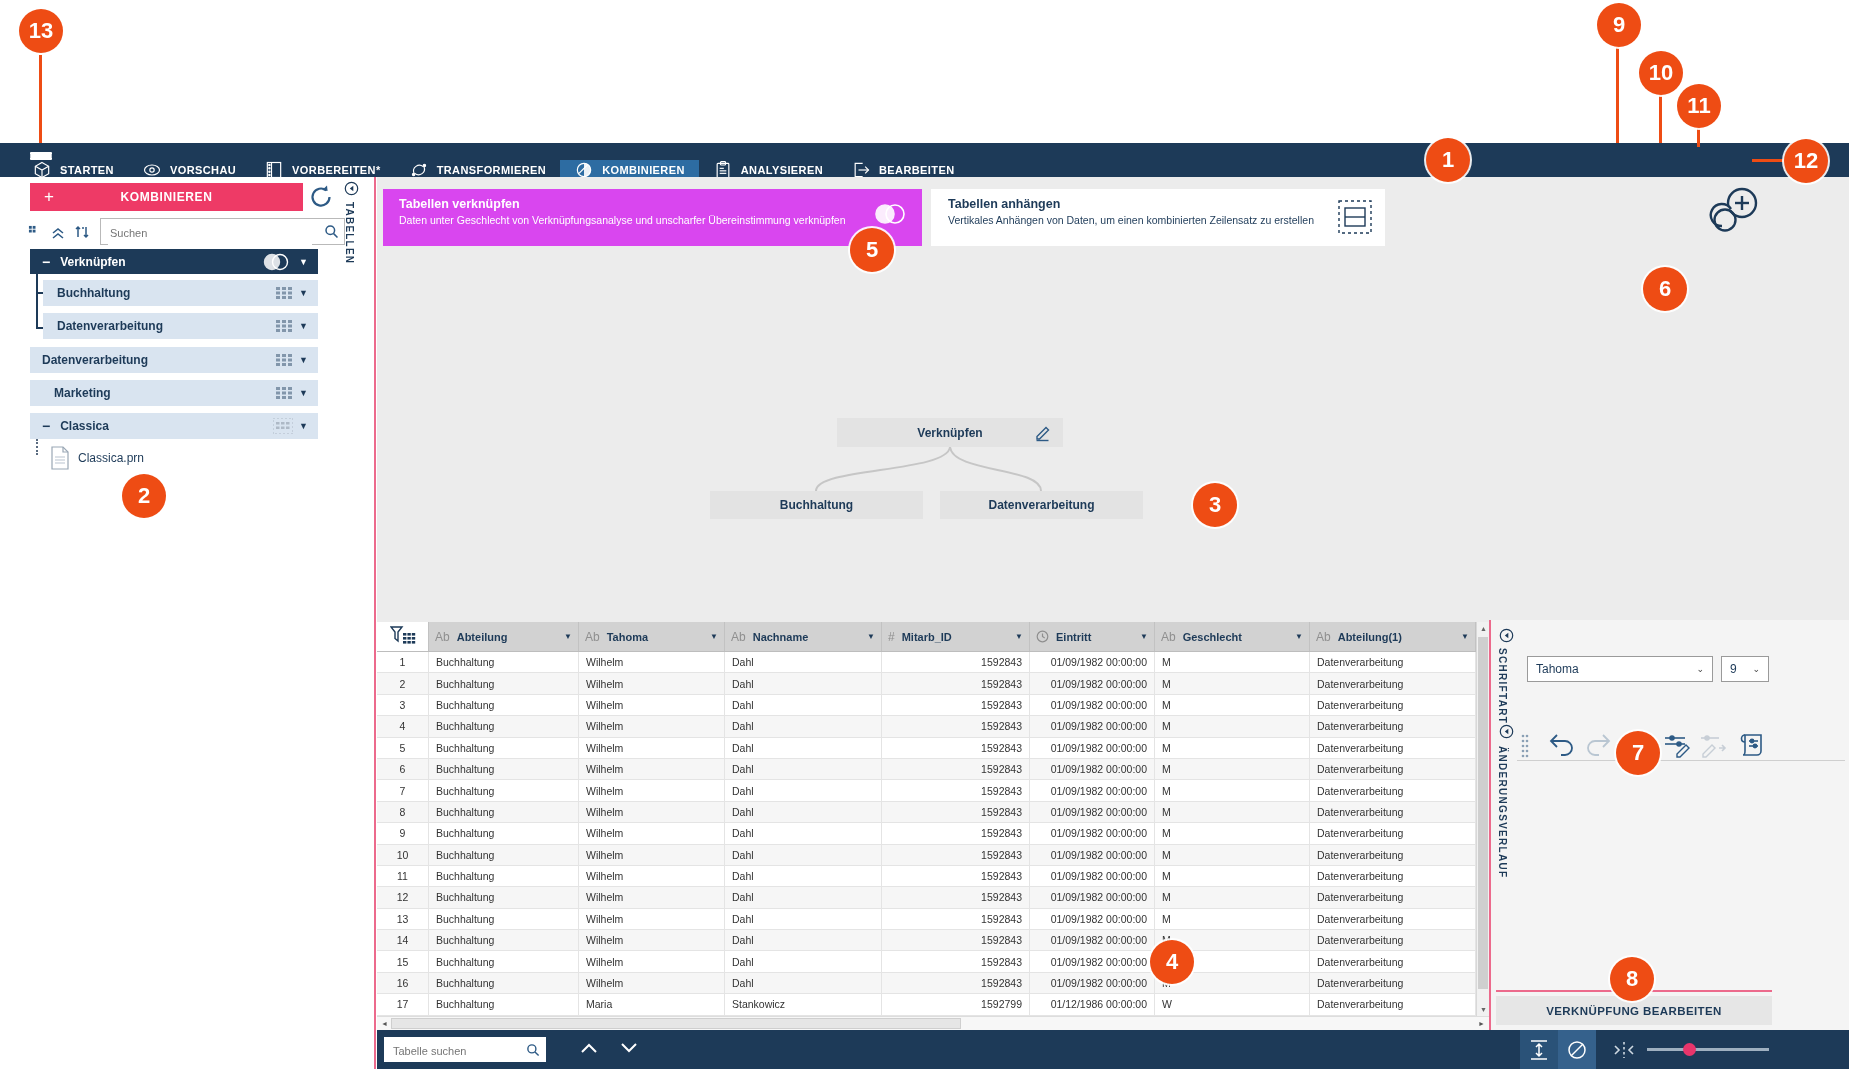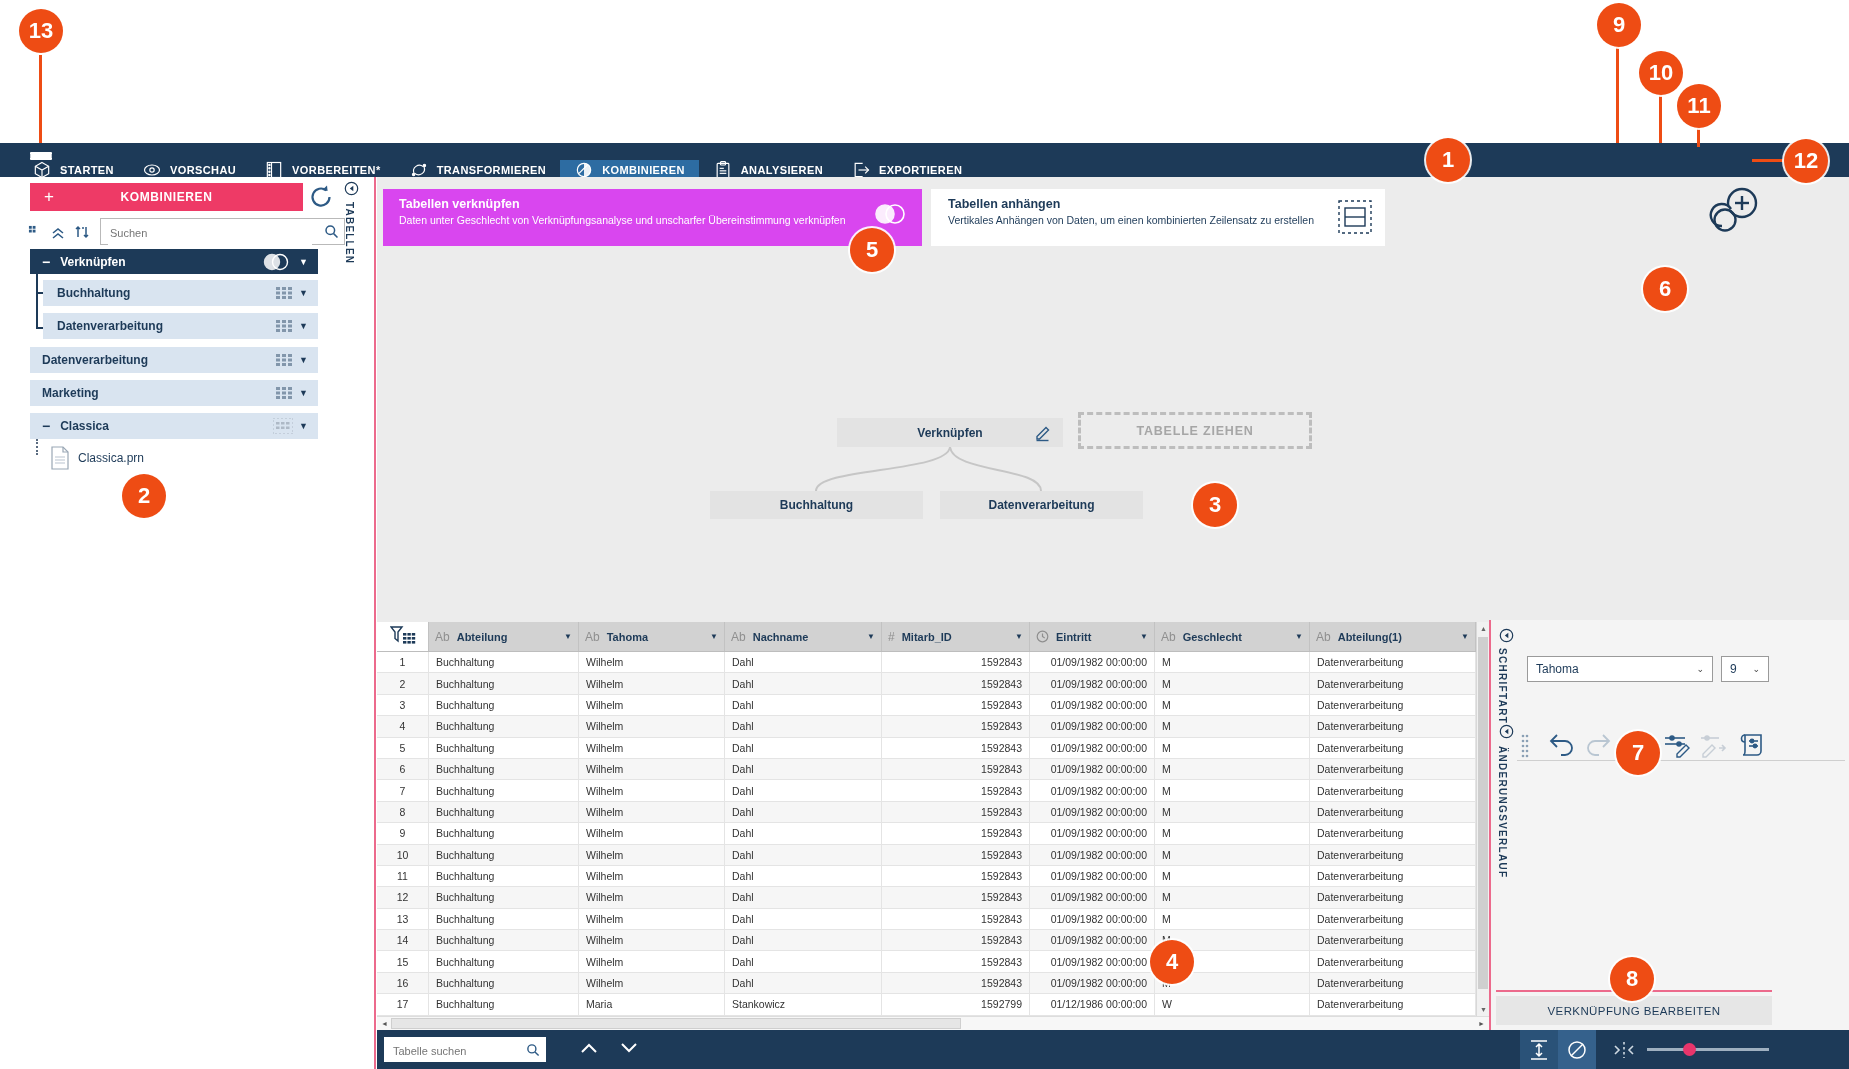--- a/index.html
+++ b/index.html
@@ -84,21 +84,21 @@
   
   .rpanel{position:absolute;left:1489px;top:620px;width:360px;height:410px;background:#f4f4f4;border-left:2px solid #ec6a8c;box-sizing:border-box}
   .select{position:absolute;height:26px;background:#fff;border:1px solid #9a9a9a;box-sizing:border-box;display:flex;align-items:center;
           font-size:12px;color:#1d3a58;padding:0 8px;cursor:pointer}
   .select .chv{margin-left:auto;color:#444;font-size:9px}
   .rp-vlabel{position:absolute;writing-mode:vertical-rl;font-size:10px;font-weight:bold;letter-spacing:1.3px;color:#1d3a58}
   .tb-ic{position:absolute;top:112px;width:28px;height:26px;cursor:pointer}
   .sep{position:absolute;left:26px;top:140px;width:328px;height:1px;background:#cfcfcf}
   .pinkline{position:absolute;left:5px;top:370px;width:276px;height:2px;background:#ec6a8c}
   .editbtn{position:absolute;left:5px;top:376px;width:276px;height:29px;background:#e6e6e6;color:#1d3a58;
-           font-size:11.5px;font-weight:normal;letter-spacing:.4px;display:flex;align-items:center;justify-content:center;cursor:pointer}
+           font-size:11.5px;font-weight:bold;letter-spacing:.4px;display:flex;align-items:center;justify-content:center;cursor:pointer}
   .grip{position:absolute;left:30px;top:114px;color:#8aa0b5}
 
   
   .botbar{position:absolute;left:377px;top:1030px;width:1472px;height:39px;background:#1d3a58;color:#fff}
   .bsearch{position:absolute;left:7px;top:7px;width:162px;height:25px;background:#fff;box-sizing:border-box;border:1px solid #fff}
   .bsearch input{position:absolute;left:6px;top:2px;width:125px;height:19px;border:none;outline:none;font-size:11px;font-family:"Liberation Sans",sans-serif;color:#444}
   .bsearch .mag{position:absolute;right:5px;top:5px;width:14px;height:14px;color:#2d5a85}
   .bchev{position:absolute;top:12px;width:18px;height:14px;cursor:pointer;color:#fff}
   .bnav{position:absolute;top:0;height:39px;display:flex;align-items:center;color:#fff;font-size:11.5px}
   .navic{width:22px;height:16px;cursor:pointer;color:#fff}
@@ -190,21 +190,21 @@
         <span>ANALYSIEREN</span>
       </div>
       <div class="mitem">
         <span class="mi-ic">
             <svg viewBox="0 0 24 24" width="20" height="20" fill="none" stroke="#fff" stroke-width="1.4">
               <path d="M14 4H5v16h9"></path>
               <line x1="9" y1="12" x2="21" y2="12"></line>
               <path d="M17 8l4 4-4 4"></path>
             </svg>
           </span>
-        <span>EXPORTIEREN</span>
+        <span>BEARBEITEN</span>
       </div>
     </div>
     <span class="rico" style="left:1606px">
         <svg viewBox="0 0 26 26" width="26" height="26" fill="none" stroke="#fff" stroke-width="1.3">
           <rect x="4" y="2" width="18" height="22" rx="3"></rect>
           <line x1="8" y1="7" x2="18" y2="7"></line>
           <line x1="8" y1="11" x2="13" y2="11"></line>
           <line x1="8" y1="15" x2="13" y2="15"></line>
           <text x="16" y="19" font-size="11" fill="#fff" stroke="none" font-family="Liberation Serif,serif" font-weight="bold">i</text>
         </svg>
@@ -335,21 +335,21 @@
             <rect x="7" y="5.5" width="4" height="3"></rect>
             <rect x="13" y="5.5" width="4" height="3"></rect>
             <rect x="1" y="10" width="4" height="3"></rect>
             <rect x="7" y="10" width="4" height="3"></rect>
             <rect x="13" y="10" width="4" height="3"></rect>
           </svg>
         </span>
       <span class="caret" style="color:#1d3a58">▼</span>
     </div>
     <div class="trow-it" style="left:30px;top:203px">
-      <span class="lbl" style="margin-left:12px">Marketing</span>
+      <span class="lbl" style="margin-left:24px">Marketing</span>
       <span class="gridic">
           <svg viewBox="0 0 18 14" width="18" height="14" fill="#8296ab">
             <rect x="1" y="1" width="4" height="3"></rect>
             <rect x="7" y="1" width="4" height="3"></rect>
             <rect x="13" y="1" width="4" height="3"></rect>
             <rect x="1" y="5.5" width="4" height="3"></rect>
             <rect x="7" y="5.5" width="4" height="3"></rect>
             <rect x="13" y="5.5" width="4" height="3"></rect>
             <rect x="1" y="10" width="4" height="3"></rect>
             <rect x="7" y="10" width="4" height="3"></rect>
@@ -434,23 +434,20 @@
     </svg>
 
     <div class="pill" style="left:460px;top:241px;width:226px;height:29px">
       <span>Verknüpfen</span>
       <span style="position:absolute;right:12px;top:6px">
           <svg viewBox="0 0 18 18" width="18" height="18" fill="none" stroke="#2d5a85" stroke-width="1.4">
             <path d="M4 12.5L13 3.5l2.5 2.5L6.5 15H4z"></path>
             <line x1="3.5" y1="16.5" x2="15.5" y2="16.5"></line>
           </svg>
         </span>
-    </div>
-    <div class="dropbox" style="left:701px;top:235px;width:234px;height:37px">
-      <span>TABELLE ZIEHEN</span>
     </div>
     <div class="pill" style="left:333px;top:314px;width:213px;height:28px">
       <span>Buchhaltung</span>
     </div>
     <div class="pill" style="left:563px;top:314px;width:203px;height:28px">
       <span>Datenverarbeitung</span>
     </div>
   </div>
 
   <div class="tablezone">

